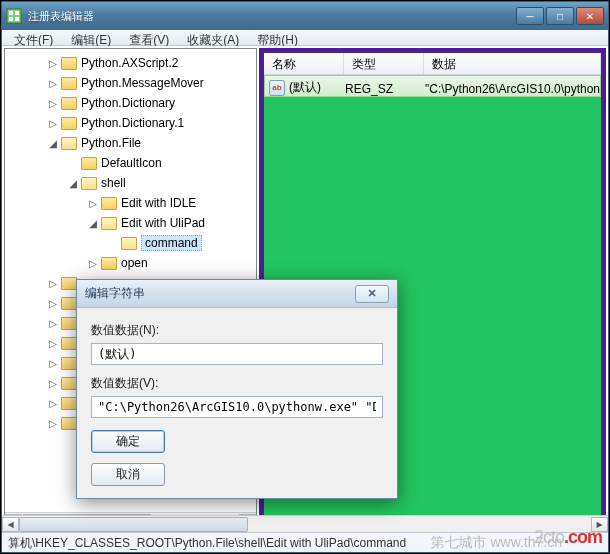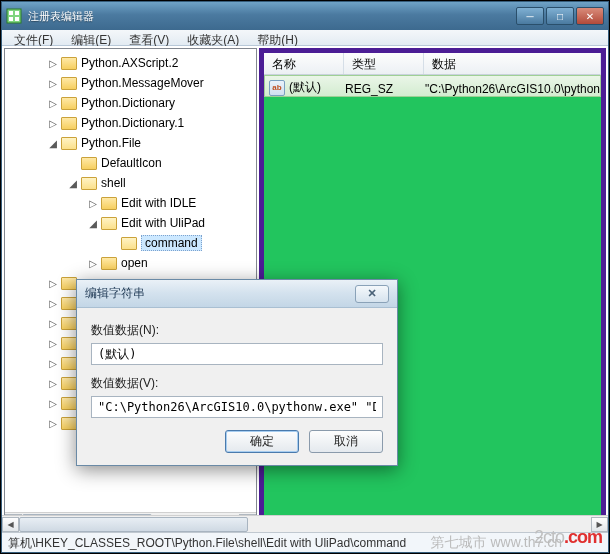--- a/index.html
+++ b/index.html
@@ -43,21 +43,21 @@
 
 .statusbar { height: 20px; border-top: 1px solid #c0c8d0; background: #f2f6fa; font-size: 12px; padding: 2px 6px; color: #333; white-space: nowrap; overflow:hidden; }
 
 .dialog { position: absolute; left: 76px; top: 279px; width: 322px; background: #f0f0f0; border: 1px solid #6a8aa6; box-shadow: 0 4px 18px rgba(0,0,0,.45); }
 .dlg-title { height: 28px; background: linear-gradient(#eaf1f7,#d4e2ee 48%,#c3d6e6); border-bottom:1px solid #a9bfd2; display:flex; align-items:center; padding:0 8px; font-size:12px; color:#1a3450; }
 .dlg-title .t{flex:1}
 .dlg-close { width:34px;height:18px;border:1px solid #8aa2b8;border-radius:3px;background:linear-gradient(#f4f8fb,#d6e3ee);display:flex;align-items:center;justify-content:center;font-size:11px;color:#4a6278;font-weight:bold; }
 .dlg-body { padding: 10px 14px 12px; font-size:12px; color:#222; }
 .dlg-body .lbl { margin: 4px 0 4px; }
 .dlg-body input { width:100%; padding:3px 6px; font-size:12px; border:1px solid #a8b4c0; background:#fff; font-family:Consolas,monaco,monospace; }
-.dlg-btns { display:flex; gap:10px; justify-content:flex-end; margin-top:12px; }
+.dlg-btns { display:flex; gap:10px; justify-content:flex-end; margin-top:12px;flex-direction:column; }
 .dlg-btn { width:74px; height:23px; background:linear-gradient(#fdfdfd,#e4e9ee); border:1px solid #8a9aab; border-radius:3px; font-size:12px; display:flex;align-items:center;justify-content:center; }
 .dlg-btn.def { border:1px solid #4a7aac; box-shadow:0 0 0 1px #a7cdf0 inset; }
 
 .watermark { position:absolute; right:8px; bottom:6px; font-size:18px; color:#c0c0c0; font-family:Arial; letter-spacing:-1px; pointer-events:none; }
 .watermark b{color:#e03030}
 .wm-sub{position:absolute;right:48px;bottom:2px;font-size:14px;color:#bbb;pointer-events:none}
 </style>
 </head>
 <body>
 

